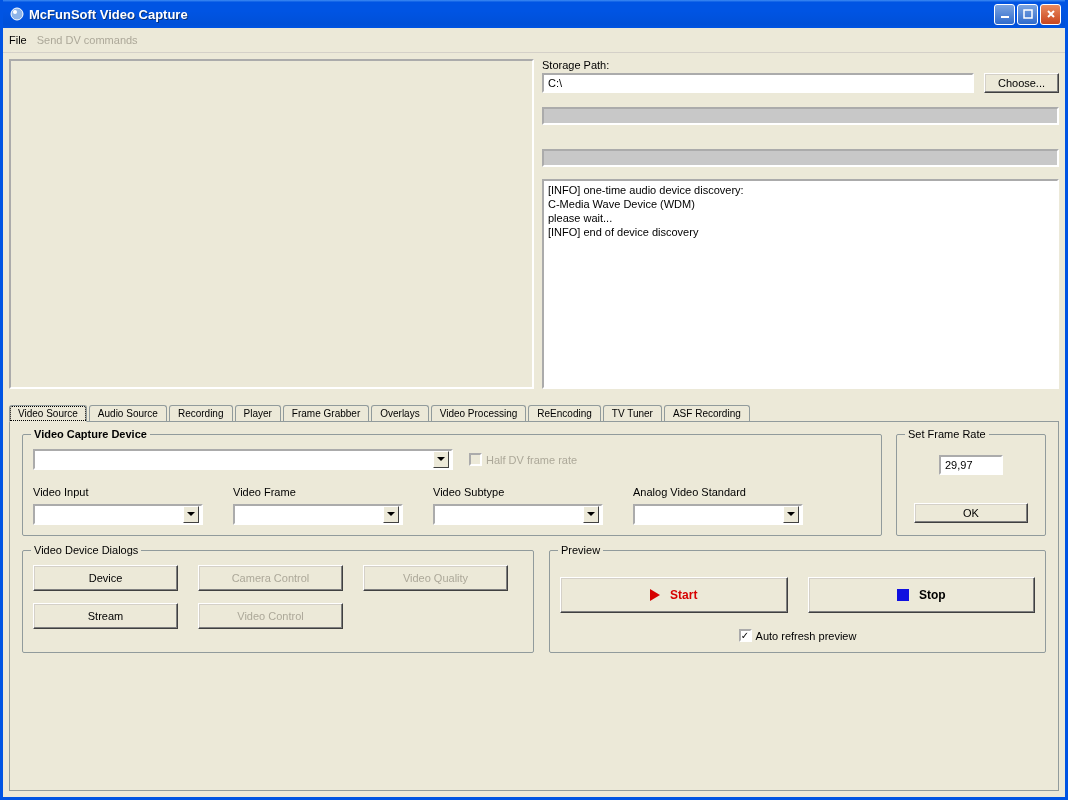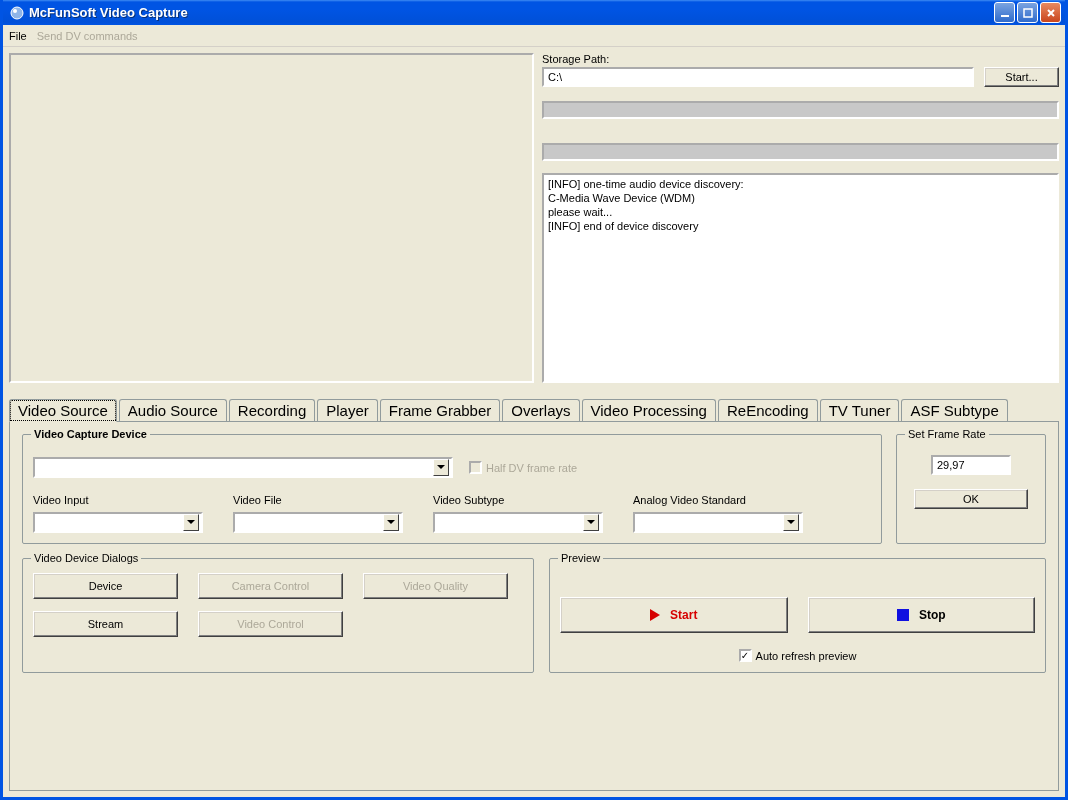--- a/index.html
+++ b/index.html
@@ -129,21 +129,21 @@
   background: #fff;
   padding: 2px 4px;
   font-size: 11px;
   line-height: 14px;
   margin-top: 8px;
   white-space: pre-line;
 }
 .tabs-area { margin-top: 16px; }
 .tab-strip {
   display: flex;
-  font-size: 15px;
+  font-size: 10px;
   position: relative;
   z-index: 2;
 }
 .tab {
   border: 1px solid #919b9c;
   border-bottom: none;
   background: #ece9d8;
   padding: 2px 8px;
   margin-right: 2px;
   cursor: pointer;
@@ -175,22 +175,22 @@
 }
 .groupbox > .legend {
   position: absolute;
   top: -7px;
   left: 8px;
   background: #ece9d8;
   padding: 0 3px;
   font-size: 11px;
 }
 .gb-capture { flex: 1; }
-.gb-framerate { width: 150px; display:flex; flex-direction:column; align-items:center; gap:14px; }
-.device-row { display: flex; align-items: center; gap: 16px; margin-top:8px;}
+.gb-framerate { width: 150px; display:flex; flex-direction:column; align-items:center; gap:28px; }
+.device-row { display: flex; align-items: center; gap: 16px; }
 .combo {
   border: 2px inset #fff;
   background: #fff;
   height: 21px;
   display: flex;
   align-items: center;
   padding: 0 2px;
 }
 .combo .arrow {
   width: 16px;
@@ -226,42 +226,42 @@
 .panel-row2 { display: flex; gap: 15px; margin-top: 14px; }
 .gb-dialogs { width: 512px; }
 .gb-preview { flex: 1; }
 .dialog-buttons {
   display: grid;
   grid-template-columns: 145px 145px 145px;
   gap: 12px 20px;
   margin-top: 0;
 }
 .dialog-buttons .btn { height: 26px; }
-.preview-buttons { display: flex; gap: 20px; margin-top: 24px; }
+.preview-buttons { display: flex; gap: 20px; margin-top: 12px; }
 .preview-buttons .btn-lg {
   flex: 1;
   height: 36px;
   display: flex;
   align-items: center;
   justify-content: center;
   gap: 10px;
   font-size: 12px;
   font-weight: bold;
 }
 .btn-lg .start-text { color: #d60000; }
 .btn-lg .stop-text { color: #000; }
 .start-icon {
   width: 0; height: 0;
   border-left: 10px solid #d60000;
   border-top: 6px solid transparent;
   border-bottom: 6px solid transparent;
 }
 .stop-icon { width: 12px; height: 12px; background: #1010e0; }
 .auto-refresh { margin-top: 16px; display:flex; justify-content:center;}
-.fr-input { width: 80px; }
+.fr-input { width: 64px; }
 </style>
 </head>
 <body>
 
 <div class="window">
 
   <div class="titlebar">
     <span class="app-icon">
       <svg viewBox="0 0 16 16">
           <circle cx="8" cy="8" r="6" fill="#8fb5e8" stroke="#fff" stroke-width="1"></circle>
@@ -295,21 +295,21 @@
 
   <div class="content">
 
     <div class="top-area">
       <div class="preview-pane"></div>
       <div class="right-top">
         <div class="storage-row">
           <span class="storage-label">Storage Path:</span>
           <div class="storage-inputs">
             <input class="textbox storage-path" value="C:\" style="">
-            <button class="btn">Start...</button>
+            <button class="btn">Choose...</button>
           </div>
         </div>
         <div class="progress-bar"></div>
         <div class="progress-bar" style="margin-top:20px;"></div>
         <div class="log-box">[INFO] one-time audio device discovery:
 C-Media Wave Device (WDM)
 please wait...
 [INFO] end of device discovery</div>
       </div>
     </div>
@@ -318,21 +318,21 @@
       <div class="tab-strip">
         <div class="tab active">Video Source</div>
         <div class="tab">Audio Source</div>
         <div class="tab">Recording</div>
         <div class="tab">Player</div>
         <div class="tab">Frame Grabber</div>
         <div class="tab">Overlays</div>
         <div class="tab">Video Processing</div>
         <div class="tab">ReEncoding</div>
         <div class="tab">TV Tuner</div>
-        <div class="tab">ASF Subtype</div>
+        <div class="tab">ASF Recording</div>
       </div>
       <div class="tab-panel">
 
         <div class="panel-row1">
           <div class="groupbox gb-capture">
             <span class="legend" style="font-weight:bold;">Video Capture Device</span>
             <div class="device-row">
               <div class="combo combo-lg">
                 <span class="arrow">
                     <svg viewBox="0 0 8 5">
@@ -350,21 +350,21 @@
                 <span>Video Input</span>
                 <div class="combo combo-sm">
                     <span class="arrow">
                       <svg viewBox="0 0 8 5">
                         <path d="M0 0L4 4L8 0Z" fill="#000"></path>
                       </svg>
                     </span>
                   </div>
               </div>
               <div class="input-col">
-                <span>Video File</span>
+                <span>Video Frame</span>
                 <div class="combo combo-sm">
                     <span class="arrow">
                       <svg viewBox="0 0 8 5">
                         <path d="M0 0L4 4L8 0Z" fill="#000"></path>
                       </svg>
                     </span>
                   </div>
               </div>
               <div class="input-col">
                 <span>Video Subtype</span>

